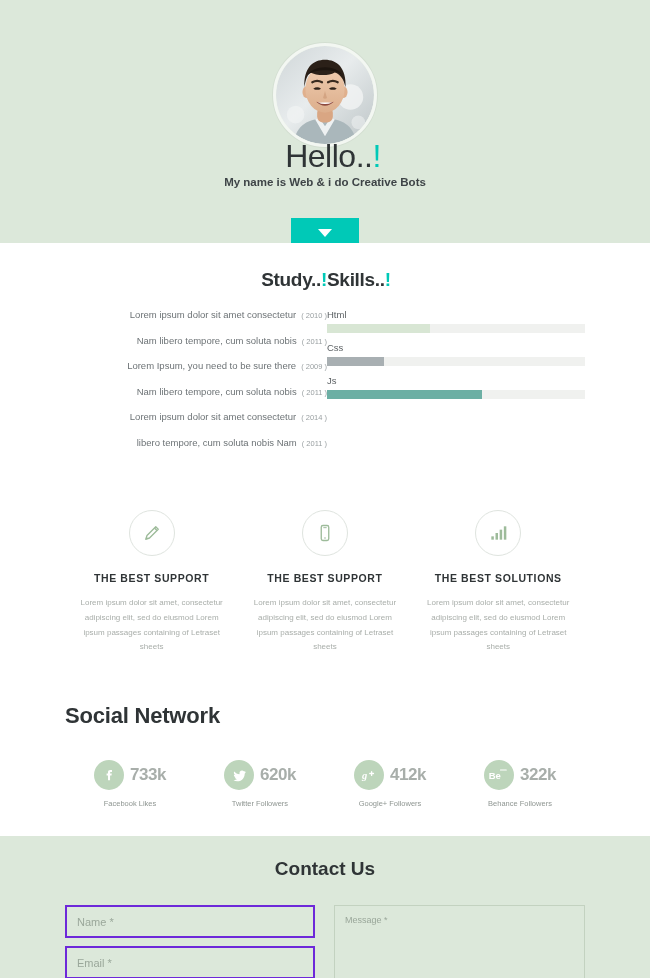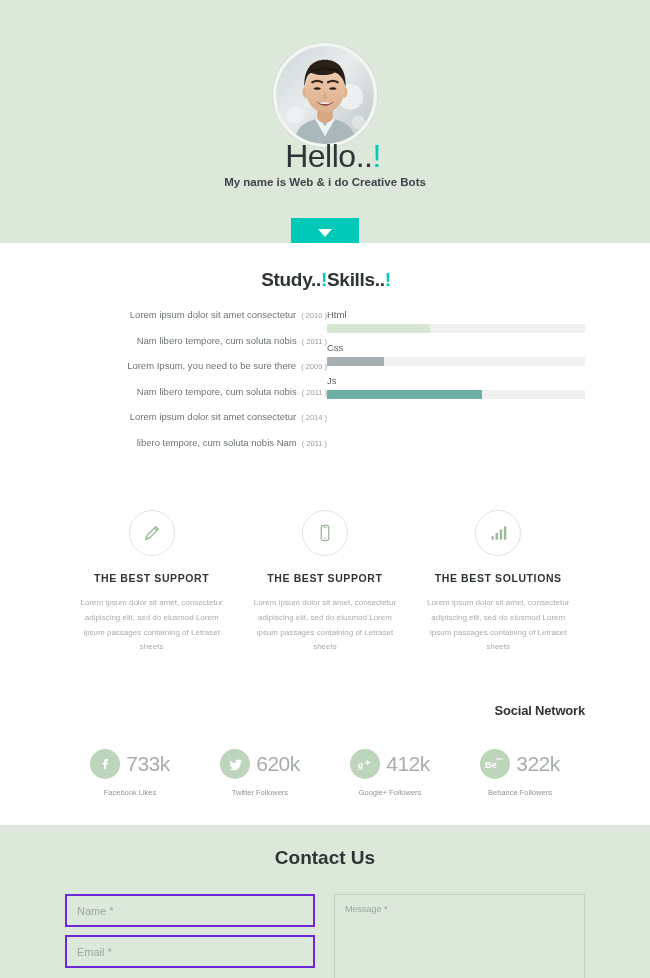--- a/index.html
+++ b/index.html
@@ -76,32 +76,32 @@
   .service{width:173.3px;text-align:center;}
   .svc-circle{
     width:44px;height:44px;border-radius:50%;border:1px solid #dfe4df;
     margin:0 auto 16px auto;display:flex;align-items:center;justify-content:center;
   }
   .svc-title{font-size:10.5px;font-weight:bold;color:#2f3436;letter-spacing:0.6px;margin-bottom:12px;}
   .svc-text{font-size:8px;color:#a9aeaa;line-height:1.85;padding:0 12px;}
 
   
   .social-head{
-    text-align:right;font-size:13px;font-weight:bold;color:#2f3436;
+    text-align:left;font-size:22px;font-weight:bold;color:#2f3436;
     padding-top:48px;letter-spacing:-0.2px;
   }
   .social-row{display:flex;padding-top:31px;padding-bottom:28px;}
   .social{width:130px;text-align:center;}
   .social-top{display:flex;align-items:center;justify-content:center;gap:6px;}
   .soc-circle{
     width:30px;height:30px;border-radius:50%;background:#bdd5bb;
     display:flex;align-items:center;justify-content:center;
     color:#ffffff;font-weight:bold;flex:0 0 auto;
   }
-  .soc-count{font-size:21px;color:#a8aeaa;font-weight:normal;letter-spacing:-0.5px;}
+  .soc-count{font-size:17px;color:#a8aeaa;font-weight:bold;letter-spacing:-0.5px;}
   .soc-label{font-size:7.5px;color:#8f9692;margin-top:9px;}
 
   
   .contact{background:#dce8da;padding-top:22px;height:223px;}
   .contact-head{
     text-align:center;font-size:19px;font-weight:bold;color:#2f3436;margin-bottom:25px;
   }
   .form-row{display:flex;width:520px;margin:0 auto;gap:19px;}
   .form-left{width:250px;display:flex;flex-direction:column;gap:8px;}
   .form-right{width:251px;}

